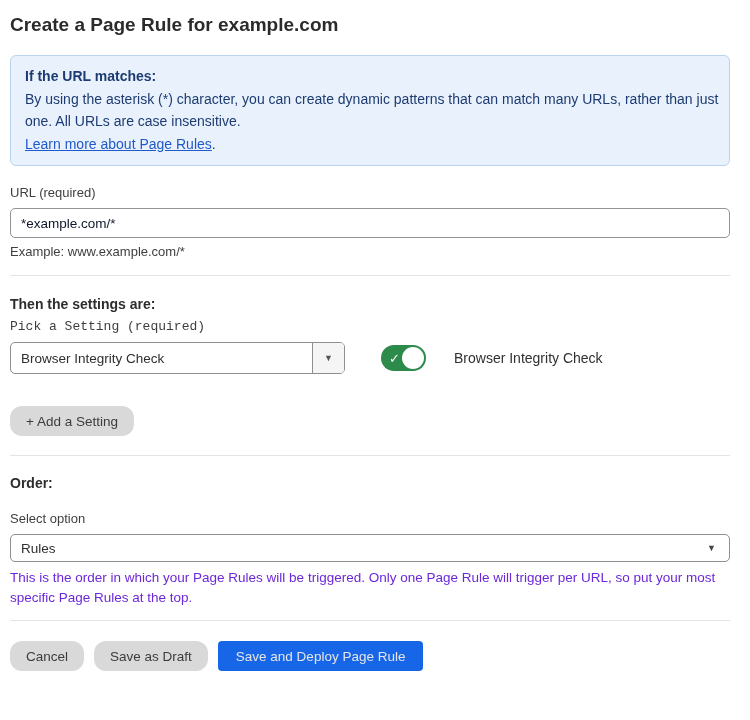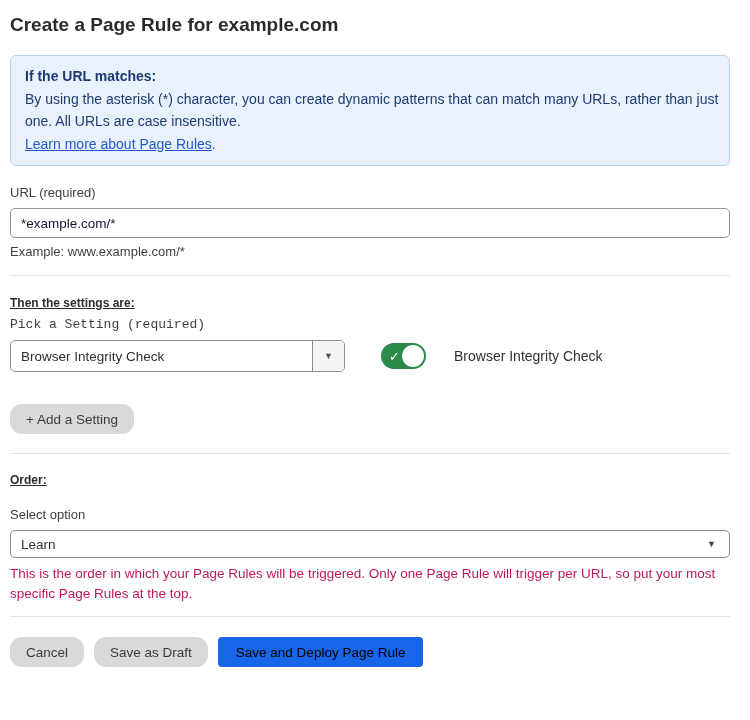--- a/index.html
+++ b/index.html
@@ -65,24 +65,23 @@
   }
 
   .divider {
     border: none;
     border-top: 1px solid #e4e4e4;
     margin-top: 16px;
   }
 
   .section-heading {
     margin-top: 20px;
-    font-size: 12px;
+    font-size: 14px;
     font-weight: bold;
     color: #2d2d2d;
-    text-decoration: underline;
   }
   .label-gap { margin-top: 7px; font-family: Liberation Mono, monospace; }
 
   .settings-row {
     margin-top: 8px;
     display: flex;
     align-items: center;
     gap: 14px;
   }
 
@@ -158,42 +157,42 @@
     justify-content: center;
     height: 30px;
     border: none;
     border-radius: 4px;
     font-size: 13.5px;
     font-family: "Liberation Sans", "DejaVu Sans", sans-serif;
     cursor: pointer;
     padding: 0 16px;
   }
   .btn-grey { background: #d9d9d9; color: #3c3c3c; border-radius: 12px; }
-  .btn-blue { background: #1766e8; color: #000000; padding: 0 18px; }
+  .btn-blue { background: #1766e8; color: #e5e5e5; padding: 0 18px; }
   .add-setting-btn { margin-top: 32px; }
 
   .order-select {
     margin-top: 8px;
     height: 28px;
     width: 100%;
     border-radius: 5px;
   }
   .order-select .select-caret-plain {
     display: flex;
     align-items: center;
     padding: 0 13px;
     font-size: 9px;
     color: #444444;
   }
 
   .order-help {
     margin-top: 6px;
     font-size: 13.5px;
     line-height: 20px;
-    color: #be185d;
+    color: #6d28d9;
   }
   .divider-order { margin-top: 12px; }
 
   .footer-row {
     margin-top: 20px;
     display: flex;
     align-items: center;
     gap: 10px;
   }
 </style>
@@ -239,21 +238,21 @@
 
   <button class="btn btn-grey add-setting-btn">+ Add a Setting</button>
 
   <hr class="divider" style="margin-top:19px">
 
   <h2 class="section-heading" style="margin-top:19px">Order:</h2>
 
   <div class="field-label" style="margin-top:20px">Select option</div>
 
   <div class="custom-select order-select">
-    <div class="select-value">Learn</div>
+    <div class="select-value">Rules</div>
     <div class="select-caret-plain">▼</div>
   </div>
 
   <div class="order-help">This is the order in which your Page Rules will be triggered. Only one Page Rule will trigger per URL, so put your most specific Page Rules at the top.</div>
 
   <hr class="divider divider-order">
 
   <div class="footer-row">
     <button class="btn btn-grey">Cancel</button>
     <button class="btn btn-grey">Save as Draft</button>

